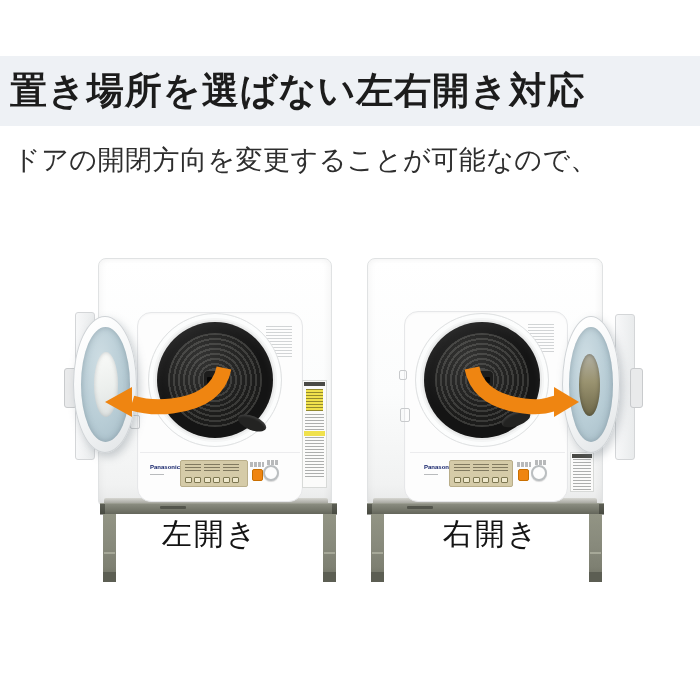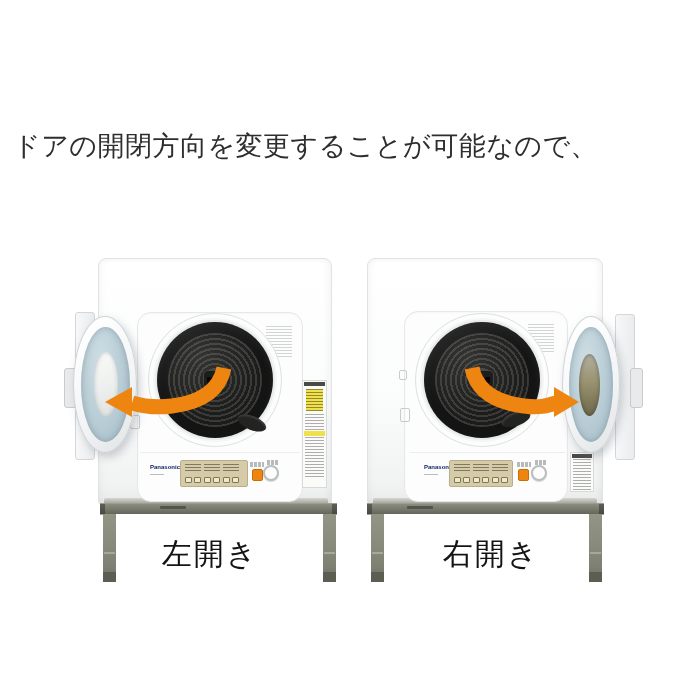--- a/index.html
+++ b/index.html
@@ -7,21 +7,21 @@
     font-family:"Liberation Sans","DejaVu Sans",sans-serif; }
   .page { position:relative; width:700px; height:700px; background:#fff; }
 
   
   .head-band { position:absolute; left:0; top:56px; width:700px; height:70px;
     background:var(--band-bg,#eef1f5); display:flex; align-items:center; }
   .head-band h1 { font-size:37px; font-weight:600; color:#1c1c1c; letter-spacing:1px;
     padding-left:10px; white-space:nowrap; }
 
   
-  .desc { position:absolute; left:13px; top:128px; font-size:27px; line-height:37px;
+  .desc { position:absolute; left:13px; top:142px; font-size:27px; line-height:37px;
     color:#2e2e2e; letter-spacing:0.5px; white-space:nowrap;text-align:center; }
   .desc .ref { font-size:15px; color:#2e2e2e; }
 
   
   .unit { position:absolute; top:250px; width:310px; height:340px; }
   .unit-left  { left:40px; }
   .unit-right { left:340px; }
   .unit * { position:absolute; }
 
   .cabinet { background:linear-gradient(180deg,#ffffff 0%,#fbfcfc 55%,#f1f2f2 92%,#e8e9e9 100%);
@@ -101,35 +101,38 @@
     border-top:1px solid #9b9d91; }
   .stand-bar::before,.stand-bar::after { content:""; position:absolute; top:0; width:5px; height:11px;
     background:rgba(38,40,33,0.45); }
   .stand-bar::before{ left:0; } .stand-bar::after{ right:0; }
   .bar-slots { height:3px; background:#53554c; border-radius:1px; }
   .leg { width:13px; height:68px;
     background:linear-gradient(180deg,#929484 0%,#888a7c 45%,#7e8072 78%,#6a6c60 100%); }
   .leg::after { content:""; position:absolute; left:0; bottom:0; width:13px; height:10px; background:#5c5e53; }
   .leg::before { content:""; position:absolute; left:1px; top:38px; width:11px; height:2px; background:#a6a898; }
 
-  .caption { width:160px; top:284px; font-size:30px; color:#141414; letter-spacing:2px;
+  .caption { width:160px; top:264px; font-size:30px; color:#141414; letter-spacing:2px;
     text-align:center; white-space:nowrap; }
 
   
   .footnote { position:absolute; left:10px; top:602px; font-size:15px; color:#222;
     letter-spacing:0.3px; white-space:nowrap; }
   .footnote .marker { margin-right:13px; }
 
   svg.arrow { overflow:visible; }
 </style>
 </head>
 <body>
 
 <div class="page">
 
+  <div class="head-band">
+    <h1>置き場所を選ばない左右開き対応</h1>
+  </div>
 
   <div class="desc">
     <div>ドアの開閉方向を変更することが可能なので、</div>
   </div>
 
   <div class="unit unit-left">
     <div class="cabinet" style="left:58px;top:8px;width:234px;height:247px;"></div>
     <div class="cab-shadow" style="left:64px;top:248px;width:224px;"></div>
     <div class="front-panel" style="left:97px;top:62px;width:166px;height:190px;"></div>
     <div class="panel-divider" style="left:100px;top:202px;width:160px;"></div>

